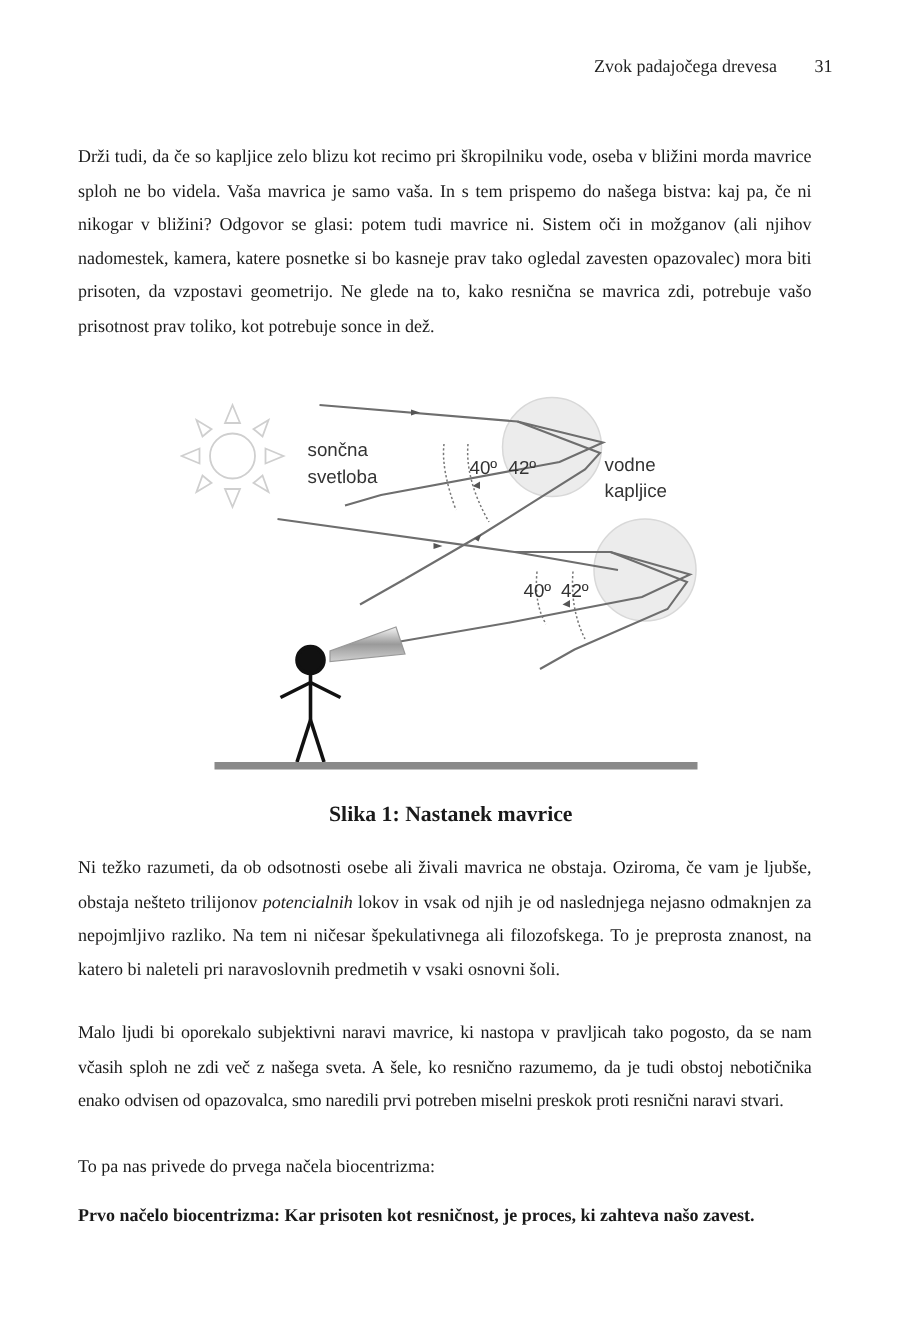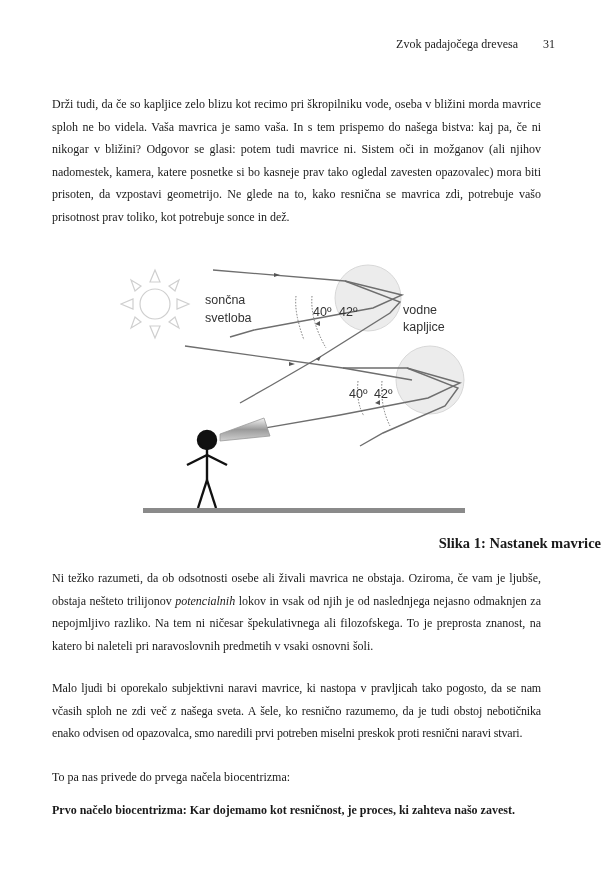--- a/index.html
+++ b/index.html
@@ -8,21 +8,21 @@
     .running-head { position: absolute; top: 37px; right: 46px; font-family: "Liberation Serif", serif; font-size: 12px; color: #222; white-space: nowrap; }
     .running-head .title { margin-right: 22px; }
     .body-text { position: absolute; left: 52px; width: 489px; font-family: Liberation Serif, serif; font-size: 12px; line-height: 22.6px; text-align: justify; }
     .p1 { top: 93px; }
     .p2 { top: 567px; }
     .p3 { top: 677px; letter-spacing: -0.15px; }
     .p4 { top: 766px; }
     .p5 { top: 799px; font-weight: bold; }
     .body-text p { margin: 0; }
     .figure { position: absolute; left: 120px; top: 258px; width: 360px; height: 265px; }
-    .caption { position: absolute; top: 535px; left: 0; width: 601px; text-align: right; font-family: "Liberation Serif", serif; font-weight: bold; font-size: 14.5px; }
+    .caption { position: absolute; top: 535px; left: 0; width: 601px; text-align: center; font-family: "Liberation Serif", serif; font-weight: bold; font-size: 14.5px; }
     .diag-label { font-family: "Liberation Sans", sans-serif; font-size: 12.5px; fill: #333; }
     em { font-style: italic; }
   </style>
 </head>
 <body>
 
 <div class="page">
 
   <div class="running-head">
     <span class="title">Zvok padajočega drevesa</span>
@@ -118,16 +118,16 @@
 
   <div class="body-text p4">
     <p>To pa nas privede do prvega načela biocentrizma:</p>
   </div>
 
   <div class="body-text p3">
     <p>Malo ljudi bi oporekalo subjektivni naravi mavrice, ki nastopa v pravljicah tako pogosto, da se nam včasih sploh ne zdi več z našega sveta. A šele, ko resnično razumemo, da je tudi obstoj nebotičnika enako odvisen od opazovalca, smo naredili prvi potreben miselni preskok proti resnični naravi stvari.</p>
   </div>
 
   <div class="body-text p5">
-    <p>Prvo načelo biocentrizma: Kar dojemamo kot resničnost, je proces, ki zahteva našo zavest.</p>
+    <p>Prvo načelo biocentrizma: Kar prisoten kot resničnost, je proces, ki zahteva našo zavest.</p>
   </div>
 
 </div>
 
 </body></html>

